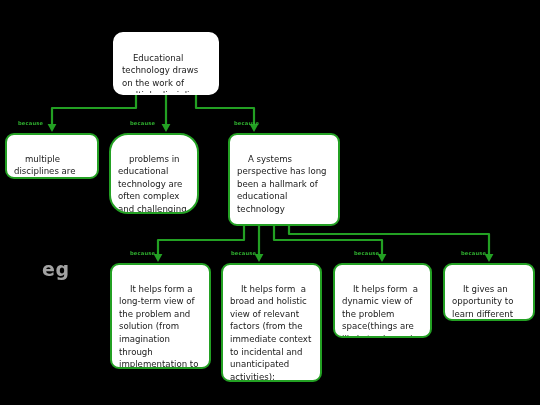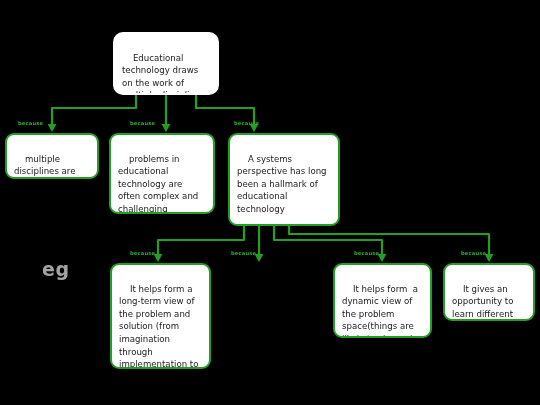--- a/index.html
+++ b/index.html
@@ -100,35 +100,38 @@
     <span>Educational technology draws on the work of multiple disciplines.</span>
   </div>
 
   <div class="edge-label" style="left:18px; top:120px;">because</div>
   <div class="edge-label" style="left:130px; top:120px;">because</div>
   <div class="edge-label" style="left:234px; top:120px;">because</div>
 
   <div class="node" style="left:5px; top:133px; width:94px; height:46px;">
     <span>multiple disciplines are involved</span>
   </div>
-  <div class="node" style="left:109px; top:133px; width:106px; height:81px;">
+  <div class="node" style="left:109px; top:133px; width:90px; height:81px;border-radius:19px;">
     <span>problems in educational technology are often complex and challenging</span>
   </div>
   <div class="node" style="left:228px; top:133px; width:112px; height:93px;">
     <span>A systems perspective has long been a hallmark of educational technology</span>
   </div>
 
   <div class="edge-label" style="left:130px; top:250px;">because</div>
   <div class="edge-label" style="left:231px; top:250px;">because</div>
   <div class="edge-label" style="left:354px; top:250px;">because</div>
   <div class="edge-label" style="left:461px; top:250px;">because</div>
 
   <div class="node" style="left:110px; top:263px; width:101px; height:106px;">
     <span>It helps form a long-term view of the problem and solution (from imagination through implementation to interment);</span>
   </div>
+  <div class="node" style="left:221px; top:263px; width:101px; height:119px;">
+    <span>It helps form  a broad and holistic view of relevant factors (from the immediate context to incidental and unanticipated activities);</span>
+  </div>
   <div class="node" style="left:333px; top:263px; width:99px; height:75px;">
     <span>It helps form  a dynamic view of the problem space(things are likely to change).</span>
   </div>
   <div class="node" style="left:443px; top:263px; width:92px; height:58px;">
     <span>It gives an opportunity to learn different things.</span>
   </div>
 
   <div class="eg-note" style="left:42px; top:258px;">eg</div>
 
 </div>

